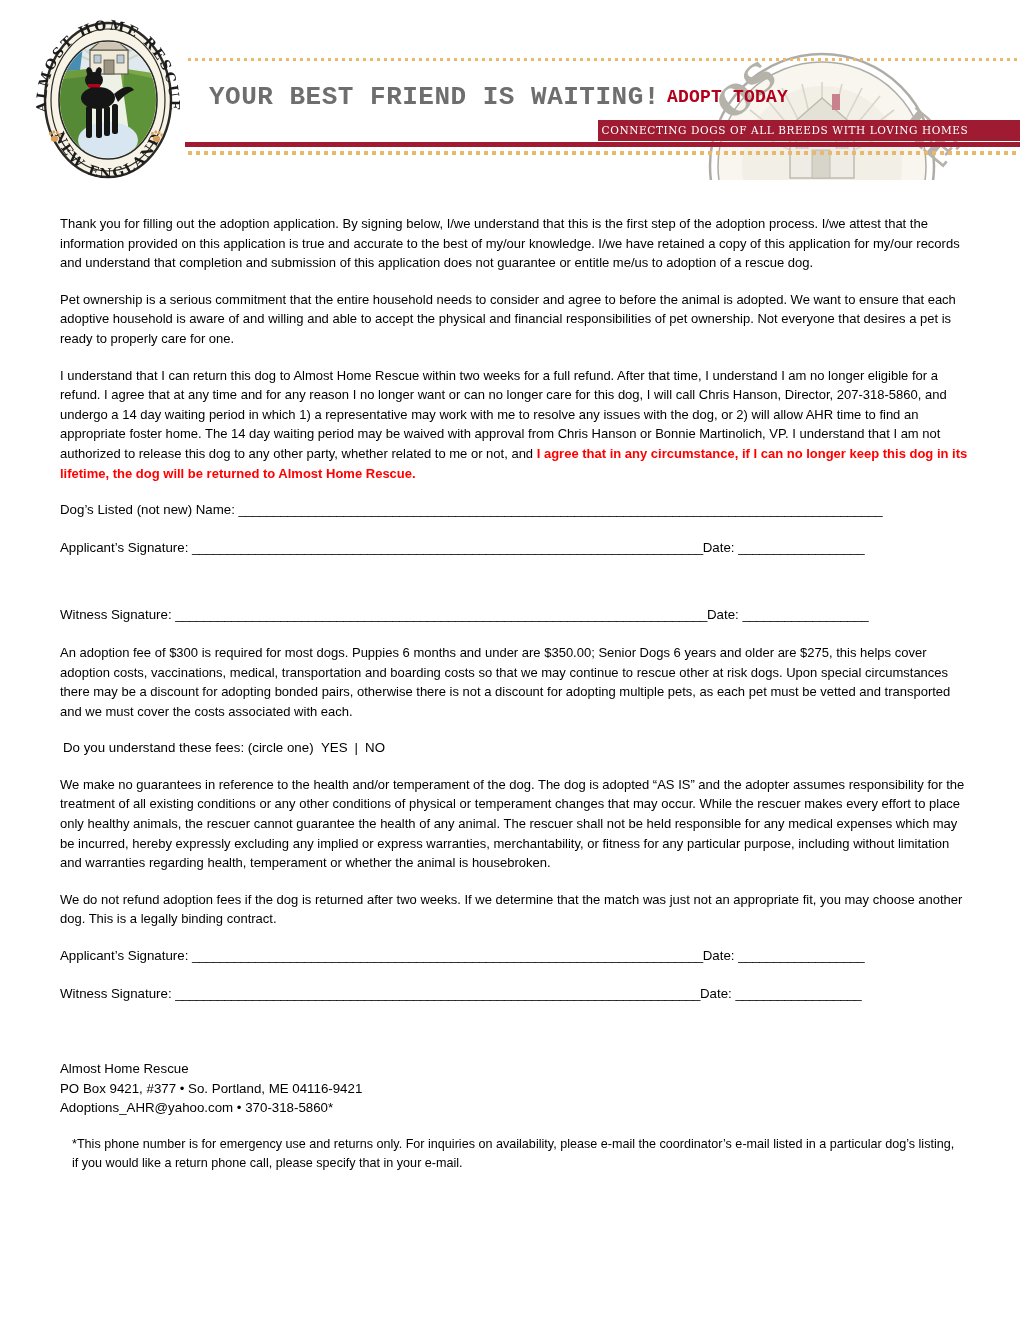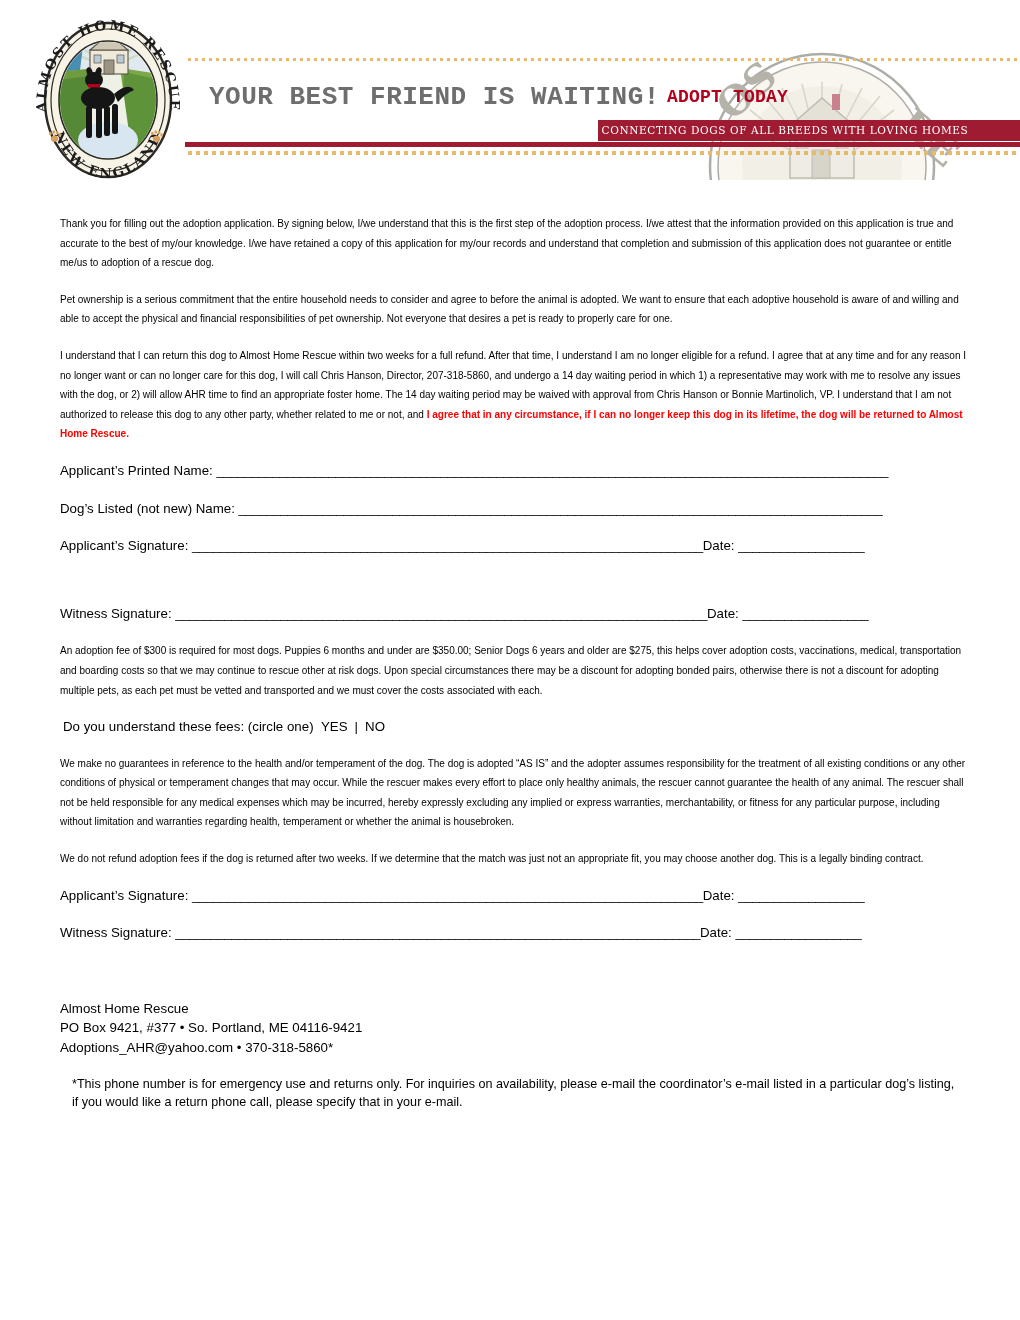--- a/index.html
+++ b/index.html
@@ -122,21 +122,21 @@
   .logo-seal svg { display: block; }
 
   
   .doc {
     position: absolute;
     left: 60px;
     top: 214px;
     width: 908px;
   }
   .para {
-    font-size: 10px;
+    font-size: 13px;
     line-height: 19.6px;
     text-align: left;
     margin: 0 0 17px 0;
     color: #000;
   }
   .red-bold {
     color: #ff0000;
     font-weight: bold;
   }
 
@@ -325,23 +325,20 @@
 
 <div class="doc">
 
   <p class="para">Thank you for filling out the adoption application. By signing below, I/we understand that this is the first step of the adoption process.  I/we attest that the information provided on this application is true and accurate to the best of my/our knowledge. I/we have retained a copy of this application for my/our records and understand that completion and submission of this application does not guarantee or entitle me/us to adoption of a rescue dog.</p>
 
   <p class="para">Pet ownership is a serious commitment that the entire household needs to consider and agree to before the animal is adopted. We want to ensure that each adoptive household is aware of and willing and able to accept the physical and financial responsibilities of pet ownership. Not everyone that desires a pet is ready to properly care for one.</p>
 
 
   <p class="para"><span>I understand that I can return this dog to Almost Home Rescue within two weeks for a full refund. After that time, I understand I am no longer eligible for a refund. I agree that at any time and for any reason I no longer want or can no longer care for this dog, I will call Chris Hanson, Director, 207-318-5860, and undergo a 14 day waiting period in which 1) a representative may work with me to resolve any issues with the dog, or 2) will allow AHR time to find an appropriate foster home. The 14 day waiting period may be waived with approval from Chris Hanson or Bonnie Martinolich, VP. I understand that I am not authorized to release this dog to any other party, whether related to me or not, and </span><span class="red-bold">I agree that in any circumstance, if I can no longer keep this dog in its lifetime, the dog will be returned to Almost Home Rescue.</span></p>
 
-  <div class="field-row">
-    <span>Applicant’s Printed Name: </span><span class="fill">________________________________________________________________________________________________</span>
-  </div>
 
   <div class="field-row">
     <span>Dog’s Listed (not new) Name: </span><span class="fill">____________________________________________________________________________________________</span>
   </div>
 
   <div class="field-row">
     <span>Applicant’s Signature: </span><span class="fill">_________________________________________________________________________</span><span>Date: </span><span class="fill">__________________</span>
   </div>
 
   <div class="spacer-30"></div>

